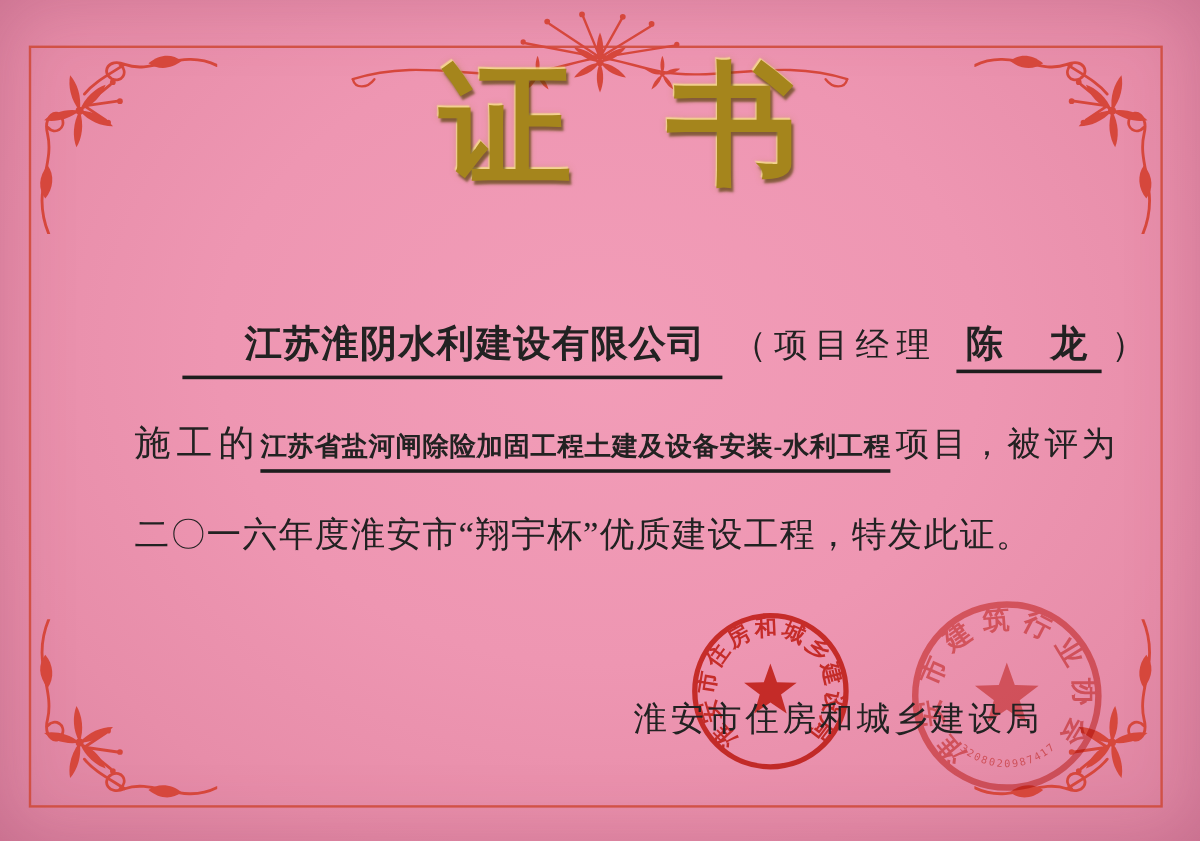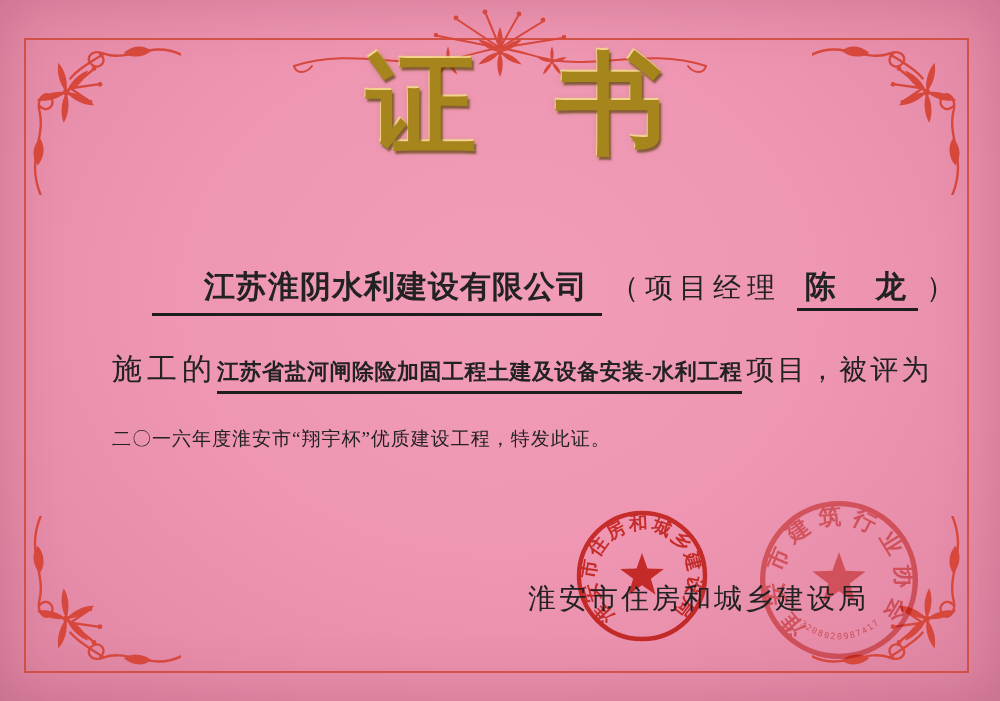--- a/index.html
+++ b/index.html
@@ -34,21 +34,21 @@
   .line{position:absolute;white-space:nowrap;z-index:5;}
   .line1{top:266px;left:152px;}
   .company{font-size:31px;font-weight:bold;letter-spacing:1px;border-bottom:3px solid #1d1d1d;padding:0 14px 9px 52px;}
   .paren{font-size:29px;letter-spacing:2px;margin-left:8px;}
   .fill-label{font-size:28px;letter-spacing:6px;margin-left:4px;}
   .manager-name{font-size:31px;font-weight:bold;letter-spacing:4px;border-bottom:3px solid #1d1d1d;padding:0 8px 4px 8px;margin-left:16px;}
   .line2{top:349px;left:112px;}
   .l2-prefix{font-size:30px;letter-spacing:5px;}
   .project{font-size:22px;font-weight:bold;letter-spacing:.5px;border-bottom:3px solid #1d1d1d;padding-bottom:7px;}
   .l2-suffix{font-size:28px;letter-spacing:3px;margin-left:4px;}
-  .line3{top:426px;left:112px;font-size:19px;letter-spacing:1px;}
+  .line3{top:426px;left:112px;font-size:29px;letter-spacing:1px;}
   .date{position:absolute;top:580px;left:528px;font-size:28px;letter-spacing:3px;z-index:6;white-space:nowrap;}
 
   
   .seal{position:absolute;z-index:4;mix-blend-mode:multiply;color:#d2402f;}
   .seal svg{width:100%;height:100%;display:block;overflow:visible;}
   .seal-left{left:571px;top:505px;width:142px;height:142px;opacity:.95;}
   .seal-right{left:753px;top:494px;width:172px;height:172px;opacity:.58;}
   .seal-ring{fill:none;stroke:currentColor;stroke-width:5;}
   .seal-star{fill:currentColor;}
   .ring-text{fill:currentColor;font-weight:bold;font-size:21px;font-family:"Liberation Serif","DejaVu Serif",serif;}

